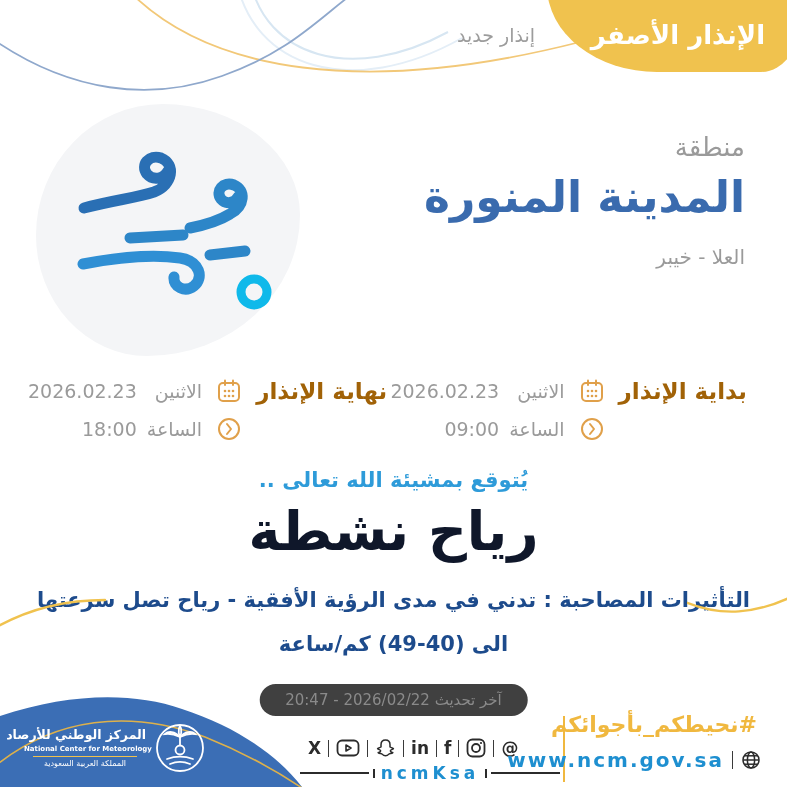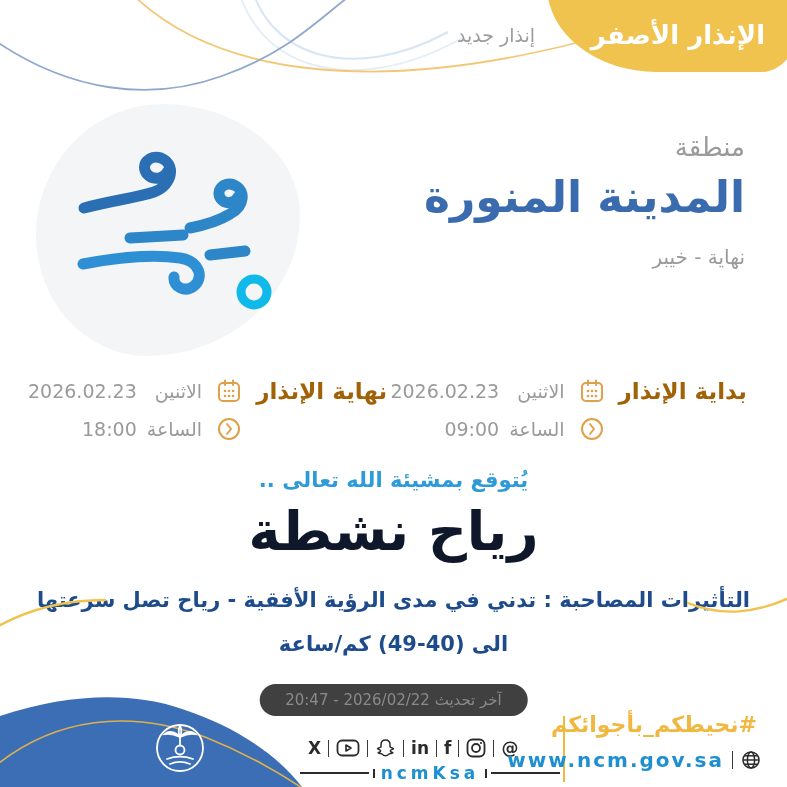--- a/index.html
+++ b/index.html
@@ -109,21 +109,21 @@
       <path d="M60,96 L113,93" stroke="#2D86C8" stroke-width="11"></path>
       <path d="M13,122 C55,114 88,113 110,116 C130,119 134,136 124,144 C115,151 103,145 104,135" stroke="#2F8FD4" stroke-width="11"></path>
       <path d="M140,113 L175,109" stroke="#2D86C8" stroke-width="11"></path>
       <circle cx="184" cy="150" r="13" stroke="#0FB9EA" stroke-width="9"></circle>
     </g>
   </svg>
 
   <div class="region">
     <div class="region-kicker">منطقة</div>
     <div class="region-name">المدينة المنورة</div>
-    <div class="region-sub">نهاية - خيبر</div>
+    <div class="region-sub">العلا - خيبر</div>
   </div>
 
   <div class="time-block tb-start">
     <div class="tb-title">بداية الإنذار</div>
     <svg class="tb-icon" viewBox="0 0 26 26">
       <g fill="none" stroke="#E0A04A" stroke-width="2" stroke-linecap="round">
         <rect x="3" y="5" width="20" height="18" rx="4"></rect>
         <line x1="9" y1="2.5" x2="9" y2="7"></line>
         <line x1="17" y1="2.5" x2="17" y2="7"></line>
       </g>
@@ -206,20 +206,26 @@
       <path d="M27,16 C22,10 15,10 12,13 C18,12 23,14 27,16"></path>
       <path d="M27,16 C32,10 39,10 42,13 C36,12 31,14 27,16"></path>
       <path d="M27,16 C24,9 27,5 27,5 C27,5 30,9 27,16"></path>
       <line x1="27" y1="16" x2="27" y2="24"></line>
       <circle cx="27" cy="29" r="4.5"></circle>
       <path d="M14,38 C22,35 32,35 40,38"></path>
       <path d="M17,43 C24,40 30,40 37,43"></path>
     </g>
   </svg>
 
+  <div class="logo-text">
+    <div class="logo-ar">المركز الوطني للأرصاد</div>
+    <div class="logo-en">National Center for Meteorology</div>
+    <div class="logo-line"></div>
+    <div class="logo-country">المملكة العربية السعودية</div>
+  </div>
 
   <div class="social-row">
     <span class="glyph-icon" aria-label="x">X</span>
     <span class="social-sep"></span>
     <svg width="24" height="18" viewBox="0 0 24 18" aria-label="youtube">
       <rect x="1.5" y="1.5" width="21" height="15" rx="4.5" fill="none" stroke="#2B2B2B" stroke-width="1.8"></rect>
       <path d="M10,6 L15,9 L10,12 Z" fill="none" stroke="#2B2B2B" stroke-width="1.6" stroke-linejoin="round"></path>
     </svg>
     <span class="social-sep"></span>
     <svg width="21" height="20" viewBox="0 0 21 20" aria-label="snapchat">

